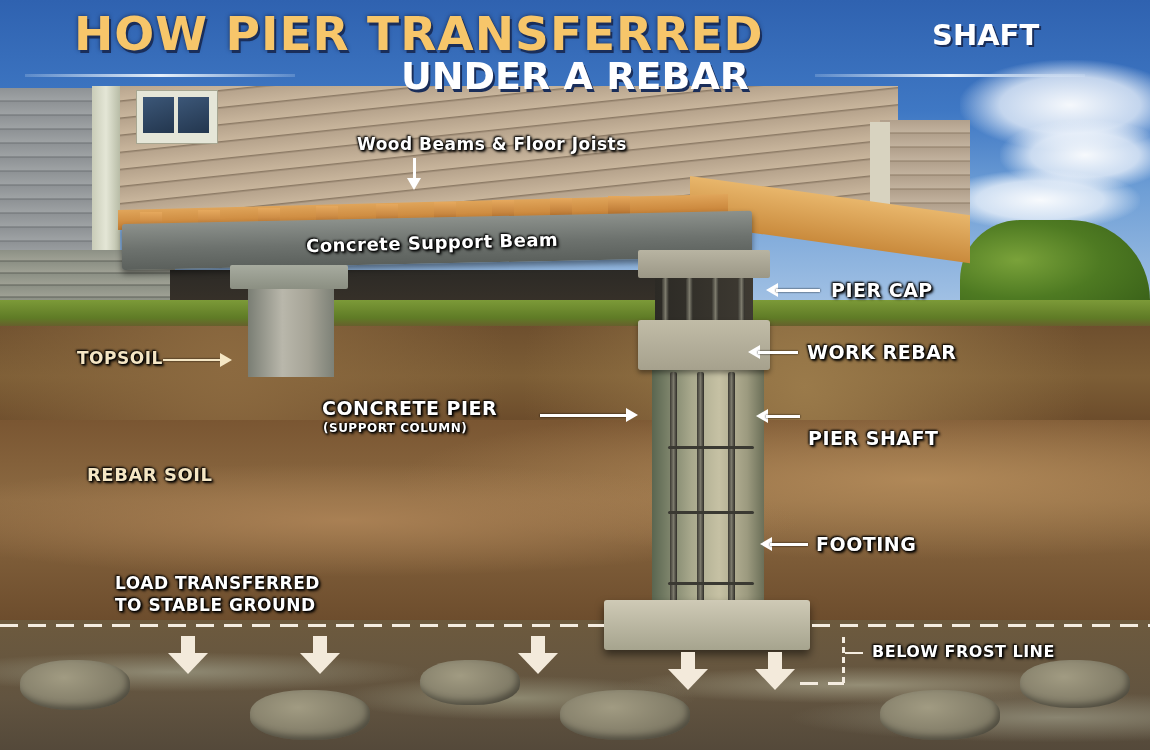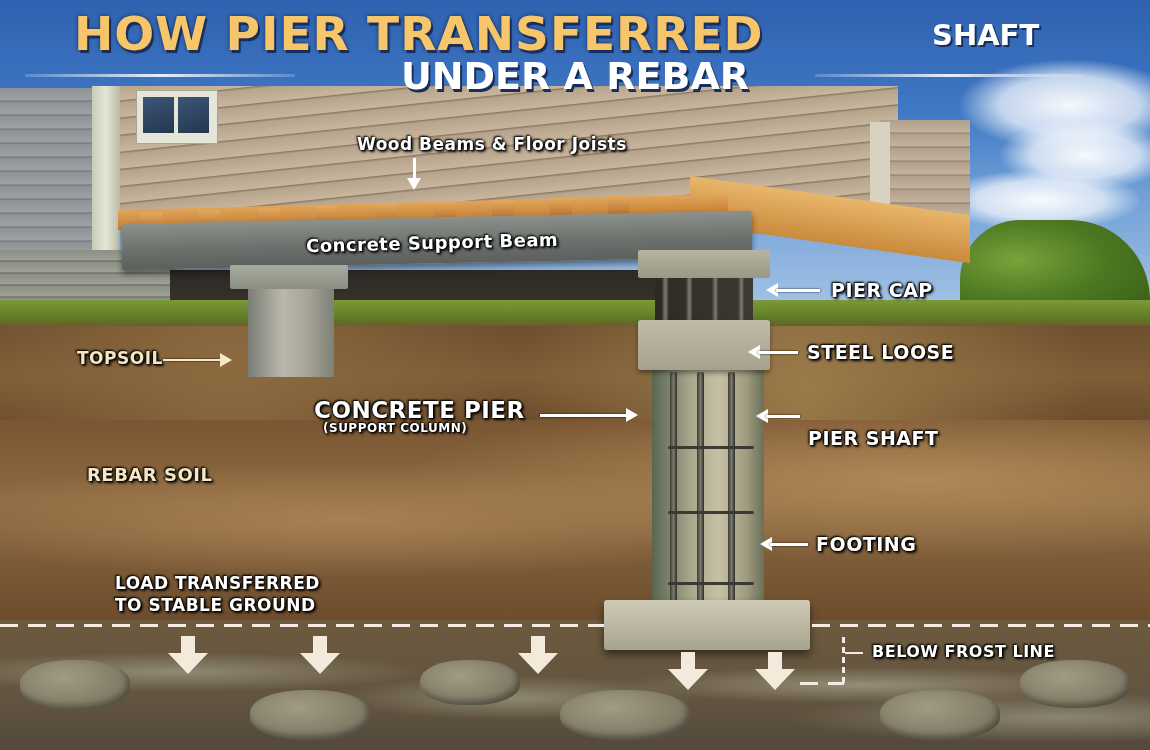--- a/index.html
+++ b/index.html
@@ -160,31 +160,31 @@
 <div class="abs" style="left:407px;top:178px;width:0;height:0;border-left:7px solid transparent;border-right:7px solid transparent;border-top:12px solid #fff;"></div>
 
 <div class="abs lbl" style="left:306px;top:232px;font-size:18px;transform:rotate(-1.5deg);">Concrete Support Beam</div>
 
 <div class="abs arrow-head-left" style="left:766px;top:283px;"></div>
 <div class="abs arrow-line" style="left:776px;top:289px;width:44px;"></div>
 <div class="abs lbl" style="left:831px;top:279px;font-size:19px;">PIER CAP</div>
 
 <div class="abs arrow-head-left" style="left:748px;top:345px;"></div>
 <div class="abs arrow-line" style="left:758px;top:351px;width:40px;"></div>
-<div class="abs lbl" style="left:807px;top:341px;font-size:19px;">STEEL LOOSE</div>
+<div class="abs lbl" style="left:807px;top:341px;font-size:19px;">WORK REBAR</div>
 
 <div class="abs arrow-head-left" style="left:756px;top:409px;"></div>
 <div class="abs arrow-line" style="left:766px;top:415px;width:34px;"></div>
 <div class="abs lbl" style="left:808px;top:427px;font-size:19px;">PIER SHAFT</div>
 
 <div class="abs lbl lbl-cream" style="left:57px;top:348px;font-size:17px;">TOPSOIL</div>
 <div class="abs arrow-line" style="left:163px;top:359px;width:58px;height:2px;background:#f5e6c4;"></div>
 <div class="abs arrow-head-right" style="left:220px;top:353px;border-left-color:#f5e6c4;"></div>
 
-<div class="abs lbl" style="left:314px;top:397px;font-size:23px;">CONCRETE PIER</div>
+<div class="abs lbl" style="left:322px;top:397px;font-size:19px;">CONCRETE PIER</div>
 <div class="abs lbl" style="left:323px;top:421px;font-size:12px;">(SUPPORT COLUMN)</div>
 <div class="abs arrow-line" style="left:540px;top:414px;width:88px;"></div>
 <div class="abs arrow-head-right" style="left:626px;top:408px;"></div>
 
 <div class="abs lbl lbl-cream" style="left:67px;top:464px;font-size:18px;">REBAR SOIL</div>
 
 <div class="abs arrow-head-left" style="left:760px;top:537px;"></div>
 <div class="abs arrow-line" style="left:770px;top:543px;width:38px;"></div>
 <div class="abs lbl" style="left:816px;top:533px;font-size:19px;">FOOTING</div>
 

